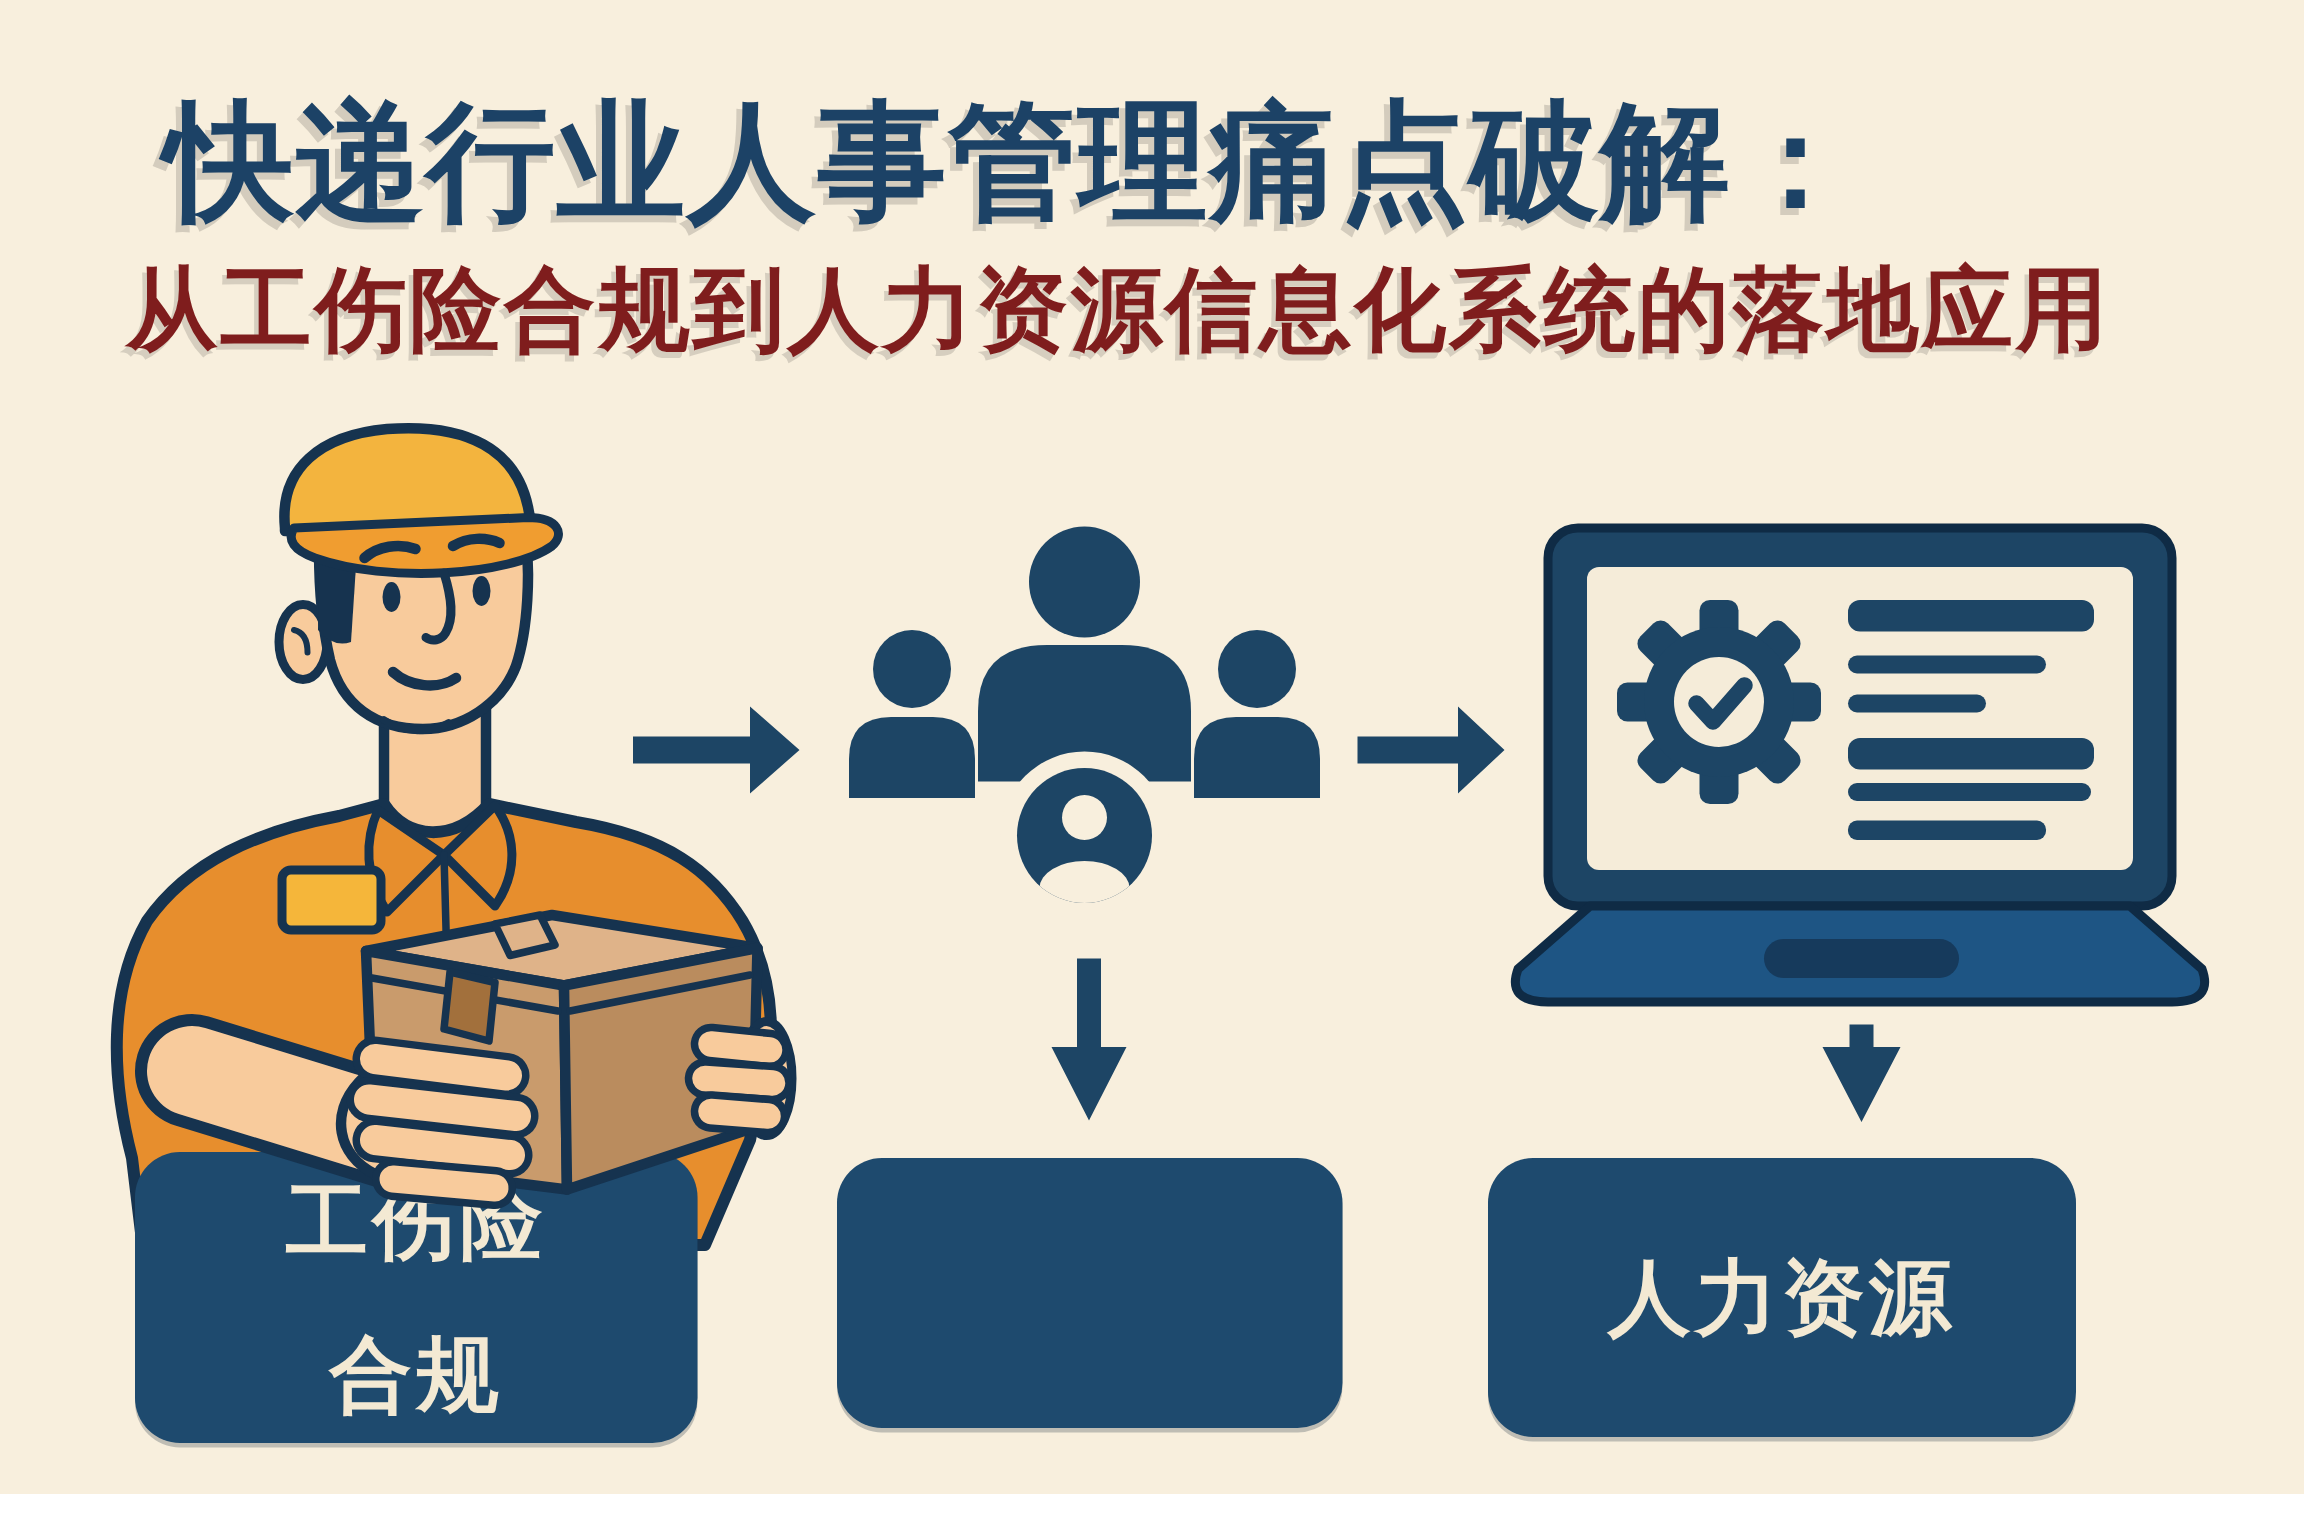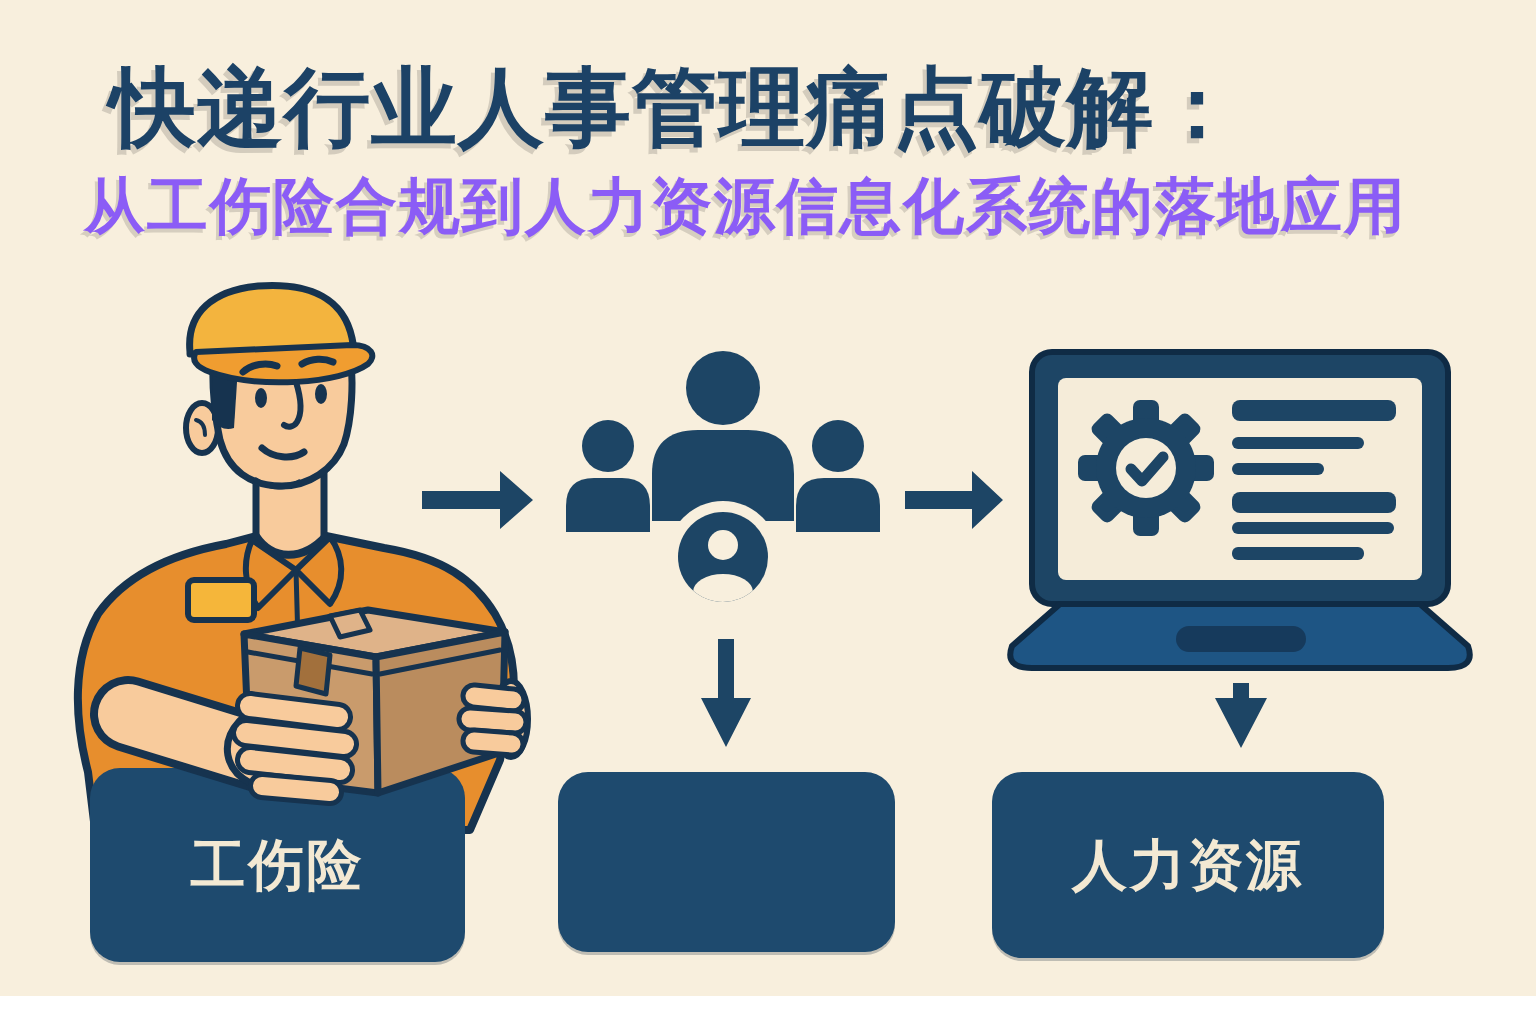--- a/index.html
+++ b/index.html
@@ -12,21 +12,21 @@
   }
   .hdr-title{
     position:absolute;left:110px;top:50px;
     font-size:86px;font-weight:800;color:#1c4266;
     letter-spacing:1px;white-space:nowrap;
     text-shadow:-4px 5px 0 rgba(152,146,136,0.38);
     z-index:6;
   }
   .hdr-subtitle{
     position:absolute;left:84px;top:166px;
-    font-size:61px;font-weight:800;color:#8b5cf6;
+    font-size:61px;font-weight:800;color:#7f1d1d;
     letter-spacing:2px;white-space:nowrap;
     text-shadow:-3px 4px 0 rgba(152,146,136,0.35);
     z-index:6;
   }
   .svg-layer{position:absolute;left:0;top:0;width:1536px;height:1024px;}
   .layer-back{z-index:1;}
   .layer-front{z-index:3;}
   .flow-card{
     position:absolute;
     background:#1e4a6e;
@@ -82,20 +82,21 @@
         <ellipse cx="321" cy="394" rx="6" ry="10" fill="#16334f"></ellipse>
         <path d="M296,382 C301,398 303,412 297,422 C294,427 288,428 284,425" fill="none" stroke="#16334f" stroke-width="6"></path>
         <path d="M262,448 C273,458 292,460 304,452" fill="none" stroke="#16334f" stroke-width="7"></path>
         <path d="M256,480 C269,489 288,489 299,482" fill="none" stroke="#16334f" stroke-width="5"></path>
       </g>
     </g>
   </svg>
 
   <div class="flow-card card-1">
     <span class="line">工伤险</span>
+    <span class="line">合规</span>
   </div>
 
   <svg class="svg-layer layer-front" viewBox="0 0 1536 1024">
     <g stroke-linejoin="round" stroke-linecap="round">
 
       <g>
         <path d="M244,634 L368,610 L505,632 L376,657 Z" fill="#dfb389" stroke="#16334f" stroke-width="7"></path>
         <path d="M330,616 L360,610 L370,630 L340,637 Z" fill="#dfb389" stroke="#16334f" stroke-width="5"></path>
         <path d="M244,634 L376,657 L378,793 L250,777 Z" fill="#c99b6c" stroke="#16334f" stroke-width="7"></path>
         <path d="M376,657 L505,632 L502,752 L378,793 Z" fill="#ba8c5e" stroke="#16334f" stroke-width="7"></path>

